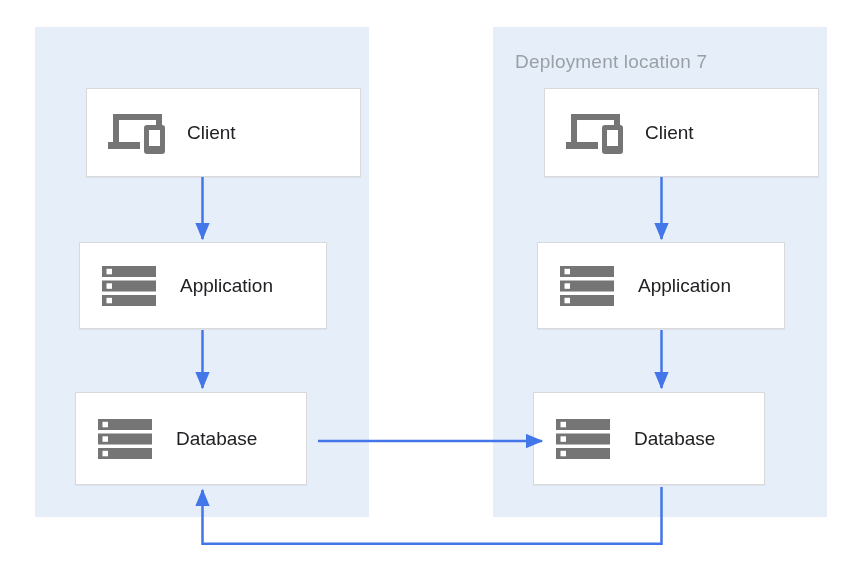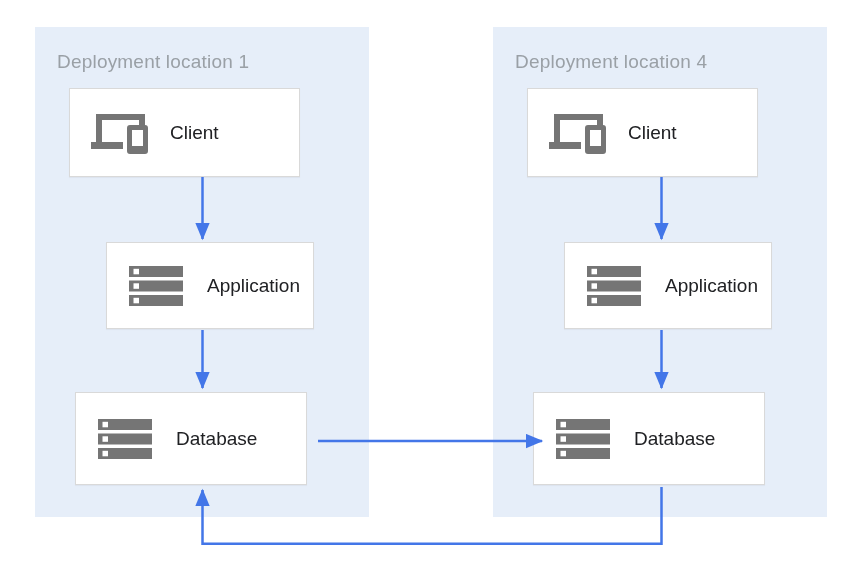--- a/index.html
+++ b/index.html
@@ -31,22 +31,22 @@
   }
   .node {
     position: absolute;
     box-sizing: border-box;
     background: #ffffff;
     border: 1px solid var(--box-border, #D9D9D9);
     box-shadow: 0 1px 1px rgba(0,0,0,0.04);
     display: flex;
     align-items: center;
   }
-  .node-client { left: 34px; top: 61px;  width: 231px; height: 89px; }
-  .node-app    { left: 44px; top: 215px; width: 208px; height: 87px; margin-left: 27px; }
+  .node-client { left: 51px; top: 61px;  width: 275px; height: 89px; }
+  .node-app    { left: 44px; top: 215px; width: 248px; height: 87px; }
   .node-db     { left: 40px; top: 365px; width: 232px; height: 93px; }
   .iconwrap {
     width: 58px;
     margin-left: 20px;
     display: flex;
     justify-content: center;
     align-items: center;
     flex: 0 0 auto;
   }
   .node-label {
@@ -68,21 +68,20 @@
     fill: none;
   }
   .arrowhead-shape { fill: var(--arrow, #4376E8); }
 </style>
 </head>
 <body>
 
 <div class="canvas">
 
   <section class="panel panel-1">
-    <div class="panel-title">Deployment location 1</div>
 
     <div class="node node-client">
       <span class="iconwrap">
         <svg class="icon-svg" width="58" height="42" viewBox="0 0 58 42" aria-hidden="true">
           <g class="icon-fill">
             <rect x="6" y="2" width="49" height="6"></rect>
             <rect x="49" y="2" width="6" height="11"></rect>
             <rect x="6" y="2" width="6" height="28"></rect>
             <rect x="1" y="30" width="32" height="7"></rect>
             <path d="M40,13 h15 a3,3 0 0 1 3,3 v23 a3,3 0 0 1 -3,3 h-15 a3,3 0 0 1 -3,-3 v-23 a3,3 0 0 1 3,-3 z M42,18 v16 h11 v-16 z"></path>
@@ -123,21 +122,21 @@
             <rect x="4.5" y="17.3" width="5.5" height="5.5"></rect>
             <rect x="4.5" y="31.8" width="5.5" height="5.5"></rect>
           </g>
         </svg>
       </span>
       <span class="node-label">Database</span>
     </div>
   </section>
 
   <section class="panel panel-2">
-    <div class="panel-title">Deployment location 4</div>
+    <div class="panel-title">Deployment location 7</div>
 
     <div class="node node-client">
       <span class="iconwrap">
         <svg class="icon-svg" width="58" height="42" viewBox="0 0 58 42" aria-hidden="true">
           <g class="icon-fill">
             <rect x="6" y="2" width="49" height="6"></rect>
             <rect x="49" y="2" width="6" height="11"></rect>
             <rect x="6" y="2" width="6" height="28"></rect>
             <rect x="1" y="30" width="32" height="7"></rect>
             <path d="M40,13 h15 a3,3 0 0 1 3,3 v23 a3,3 0 0 1 -3,3 h-15 a3,3 0 0 1 -3,-3 v-23 a3,3 0 0 1 3,-3 z M42,18 v16 h11 v-16 z"></path>

